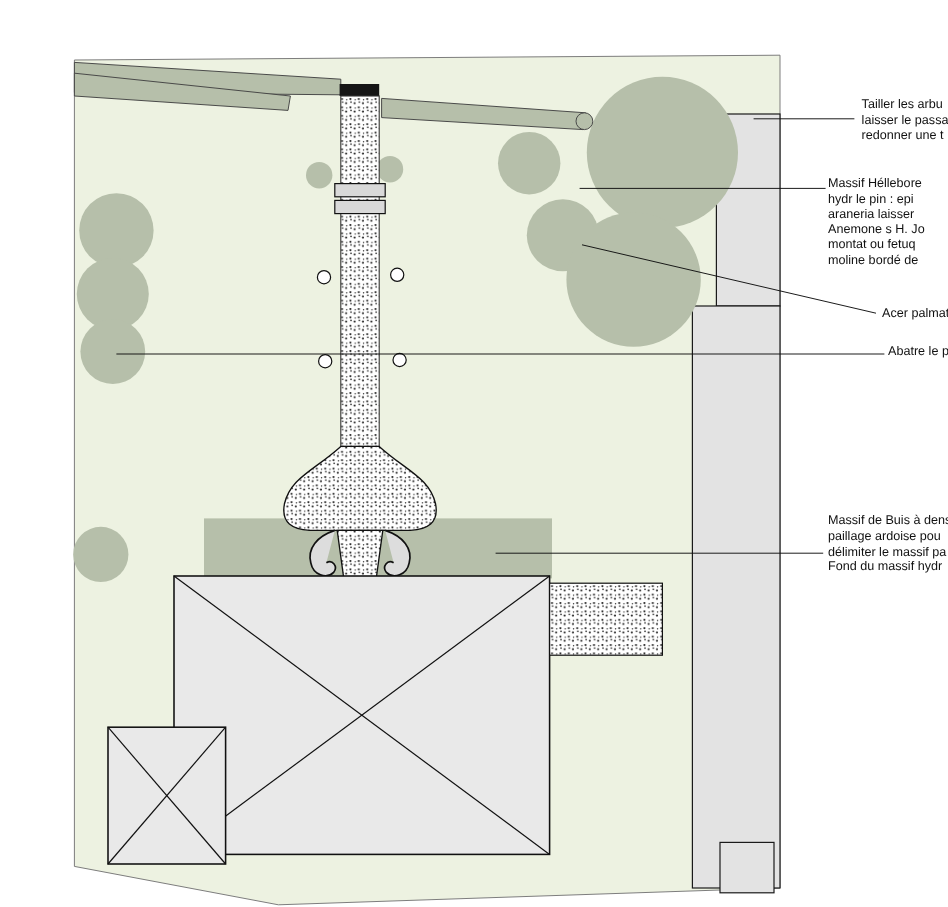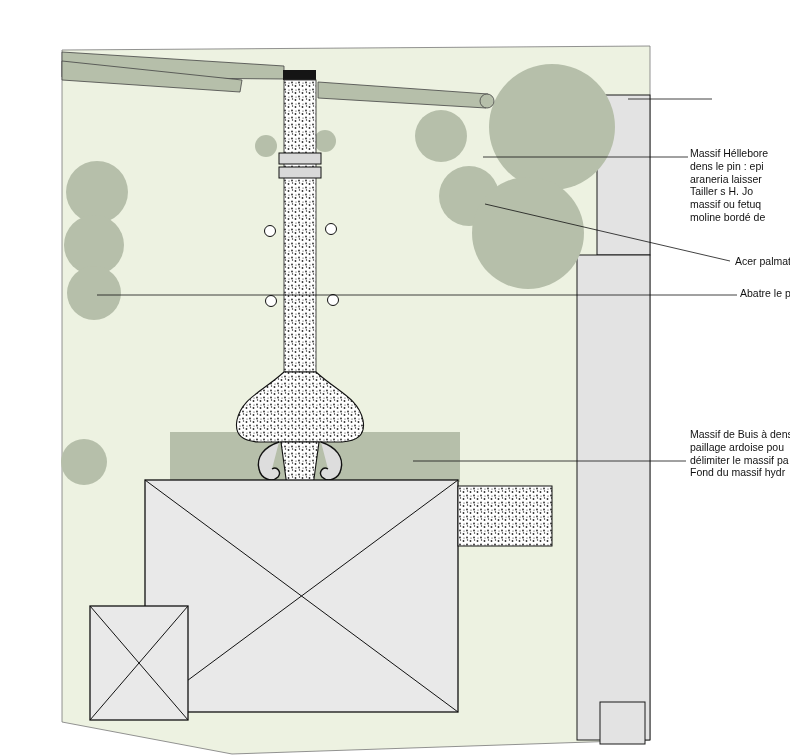--- a/index.html
+++ b/index.html
@@ -75,27 +75,32 @@
 
     <rect x="458" y="486" width="94" height="60" fill="url(#stipple)" stroke="#111" stroke-width="1"></rect>
 
     <line x1="628" y1="99" x2="712" y2="99" stroke="#111" stroke-width="0.8"></line>
     <line x1="483" y1="157" x2="688" y2="157" stroke="#111" stroke-width="0.8"></line>
     <line x1="485" y1="204" x2="730" y2="261" stroke="#111" stroke-width="0.8"></line>
     <line x1="97" y1="295" x2="737" y2="295" stroke="#111" stroke-width="0.8"></line>
     <line x1="413" y1="461" x2="686" y2="461" stroke="#111" stroke-width="0.8"></line>
   </svg>
 
+  <div class="ann" style="left:718px;top:81px">
+    <div>Tailler les arbu</div>
+    <div>laisser le passa</div>
+    <div>redonner une t</div>
+  </div>
 
   <div class="ann" style="left:690px;top:147px">
     <div>Massif Héllebore</div>
-    <div>dens le pin : epi</div>
+    <div>hydr le pin : epi</div>
     <div>araneria laisser</div>
-    <div>Tailler s H. Jo</div>
-    <div>massif ou fetuq</div>
+    <div>Anemone s H. Jo</div>
+    <div>montat ou fetuq</div>
     <div>moline bordé de</div>
   </div>
 
   <div class="ann" style="left:735px;top:255px">
     <div>Acer palmat</div>
   </div>
 
   <div class="ann" style="left:740px;top:287px">
     <div>Abatre le peup</div>
   </div>

